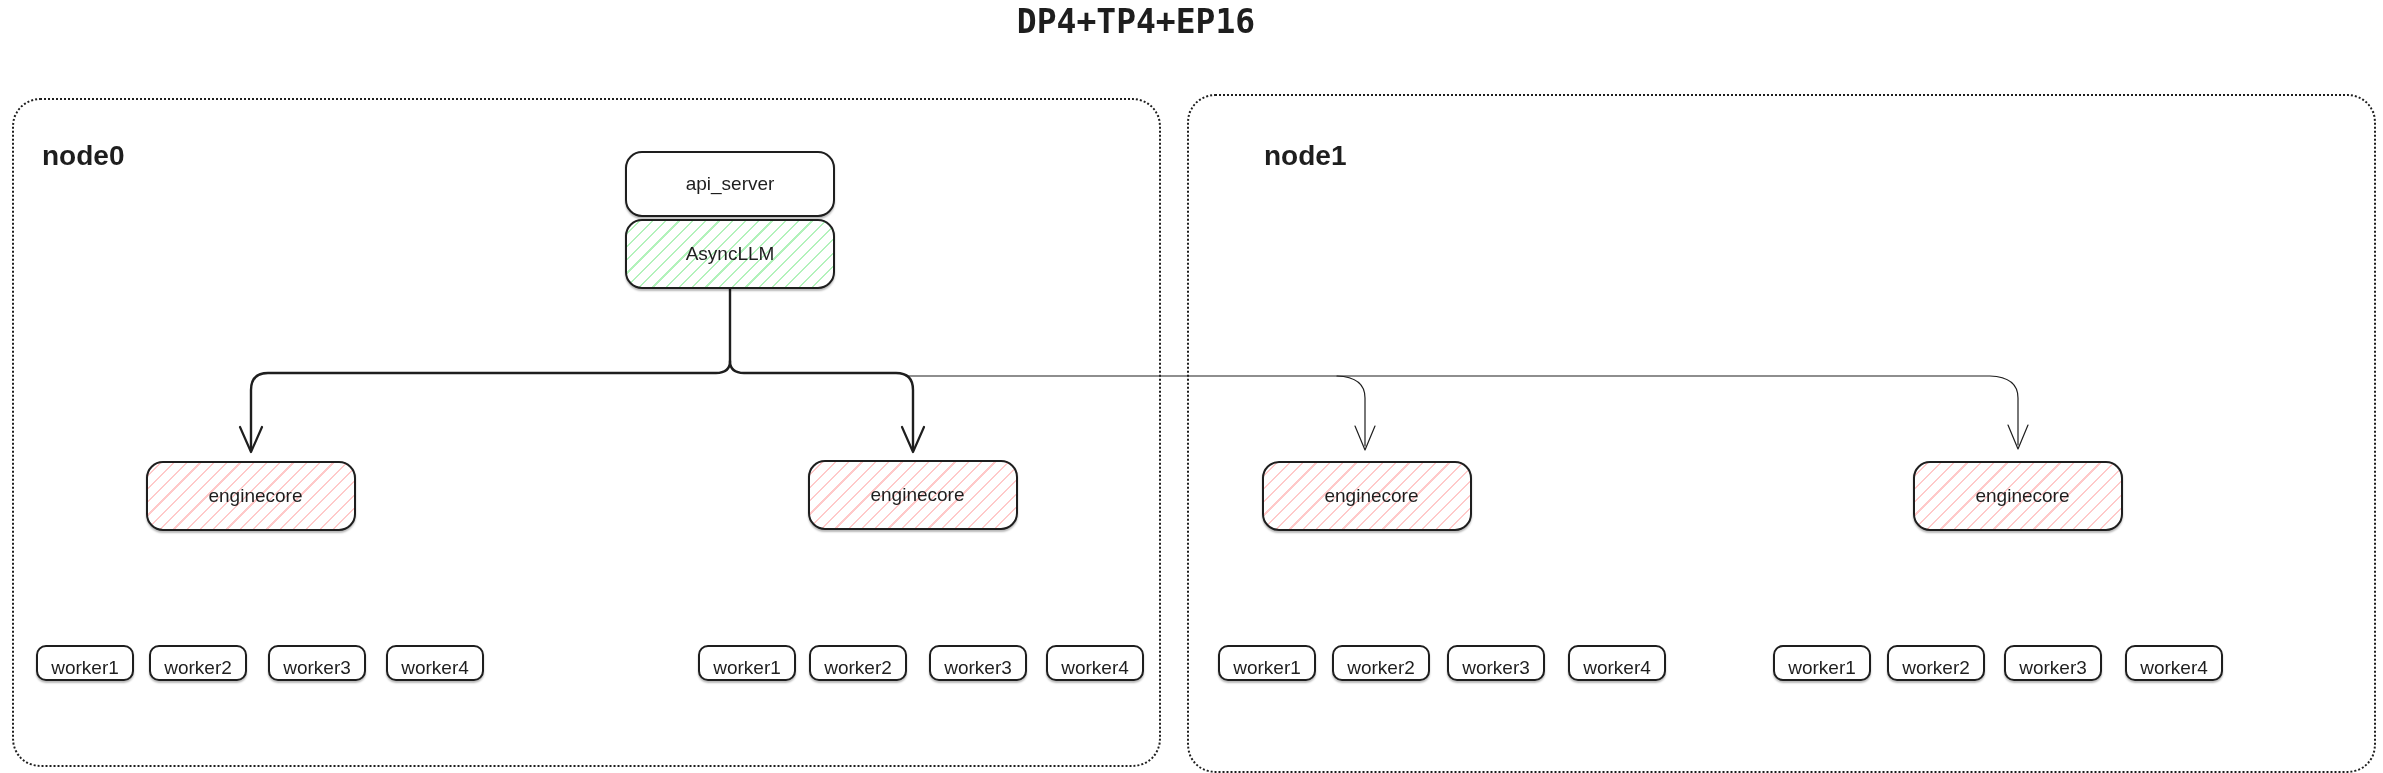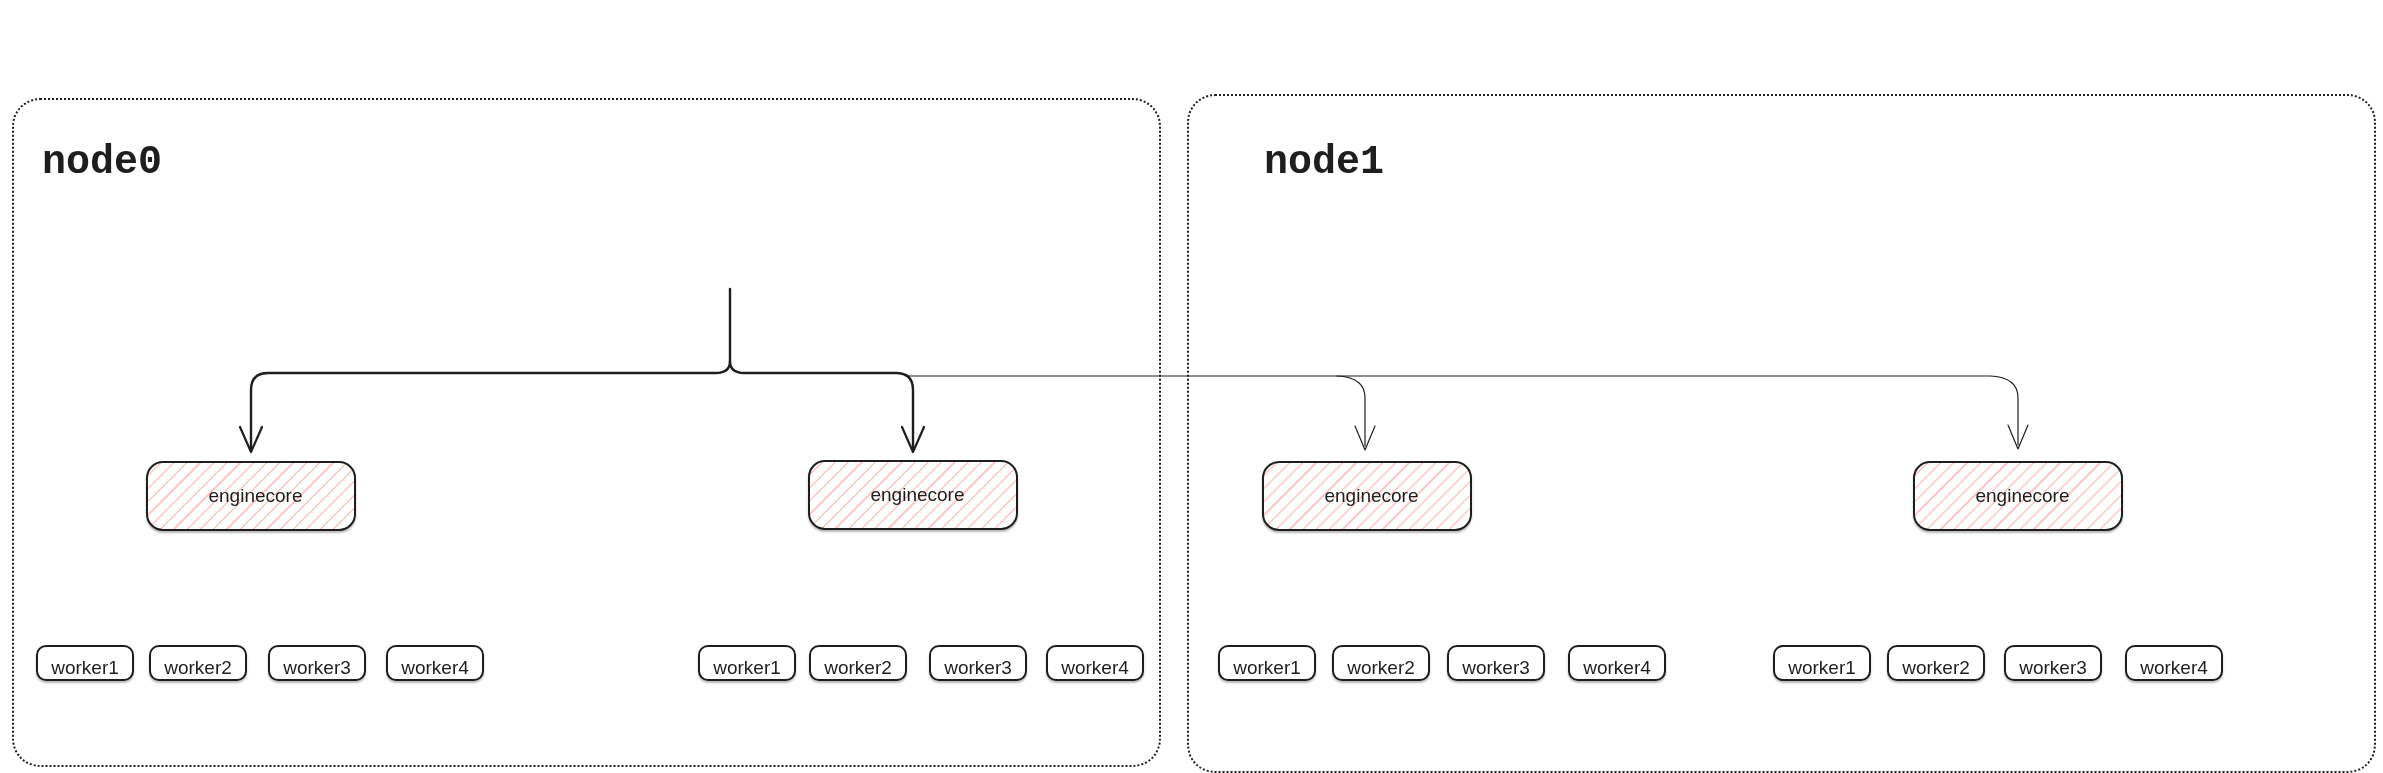--- a/index.html
+++ b/index.html
@@ -22,23 +22,23 @@
     white-space:nowrap;
   }
   .node{
     position:absolute;
     border:2.5px dotted #1e1e1e;
     border-radius:28px;
     background:transparent;
   }
   .node-label{
     position:absolute;
-    font-family:Liberation Mono, monospace;
+    font-family:Liberation Sans, sans-serif;
     font-weight:700;
-    font-size:40px;
+    font-size:28px;
     white-space:nowrap;
   }
   .box{
     position:absolute;
     box-sizing:border-box;
     border:2px solid #1e1e1e;
     background:#ffffff;
     display:flex;align-items:center;justify-content:center;
     font-size:19px;
     white-space:nowrap;
@@ -69,20 +69,21 @@
     left:0;top:0;width:2383px;height:773px;
     pointer-events:none;
   }
   .svg-overlay path{fill:none;stroke:#1e1e1e;}
 </style>
 </head>
 <body>
 
 <div class="canvas">
 
+  <div class="title">DP4+TP4+EP16</div>
 
   <div class="node" style="left:12px;top:98px;width:1145px;height:665px;"></div>
   <div class="node" style="left:1187px;top:94px;width:1185px;height:675px;"></div>
 
   <div class="node-label" style="left:42px;top:140px;">node0</div>
   <div class="node-label" style="left:1264px;top:140px;">node1</div>
 
   <svg class="svg-overlay" viewBox="0 0 2383 773">
 
     <path d="M730 289 L730 361 Q730 373 716 373 L268 373 Q251 373 251 390 L251 448" stroke-width="2.4" stroke-linecap="round" stroke-linejoin="round"></path>
@@ -92,20 +93,26 @@
     <path d="M906 376 L1990 376 Q2018 377 2018 398 L2018 445" stroke-width="1.2" stroke-linecap="round" stroke-linejoin="round"></path>
 
     <path d="M1337 376 Q1365 377 1365 398 L1365 446" stroke-width="1.2" stroke-linecap="round" stroke-linejoin="round"></path>
 
     <path d="M240 427 L251 452 L262 427" stroke-width="2.2" stroke-linecap="round" stroke-linejoin="round"></path>
     <path d="M902 427 L913 452 L924 427" stroke-width="2.2" stroke-linecap="round" stroke-linejoin="round"></path>
     <path d="M1355 426 L1365 450 L1375 426" stroke-width="1.2" stroke-linecap="round" stroke-linejoin="round"></path>
     <path d="M2008 425 L2018 449 L2028 425" stroke-width="1.2" stroke-linecap="round" stroke-linejoin="round"></path>
   </svg>
 
+  <div class="box big" style="left:625px;top:151px;height:66px;">
+    <span>api_server</span>
+  </div>
+  <div class="box big hatch-green" style="left:625px;top:219px;">
+    <span>AsyncLLM</span>
+  </div>
 
   <div class="box big hatch-red" style="left:146px;top:461px;">
     <span>enginecore</span>
   </div>
   <div class="box big hatch-red" style="left:808px;top:460px;">
     <span>enginecore</span>
   </div>
   <div class="box big hatch-red" style="left:1262px;top:461px;">
     <span>enginecore</span>
   </div>

